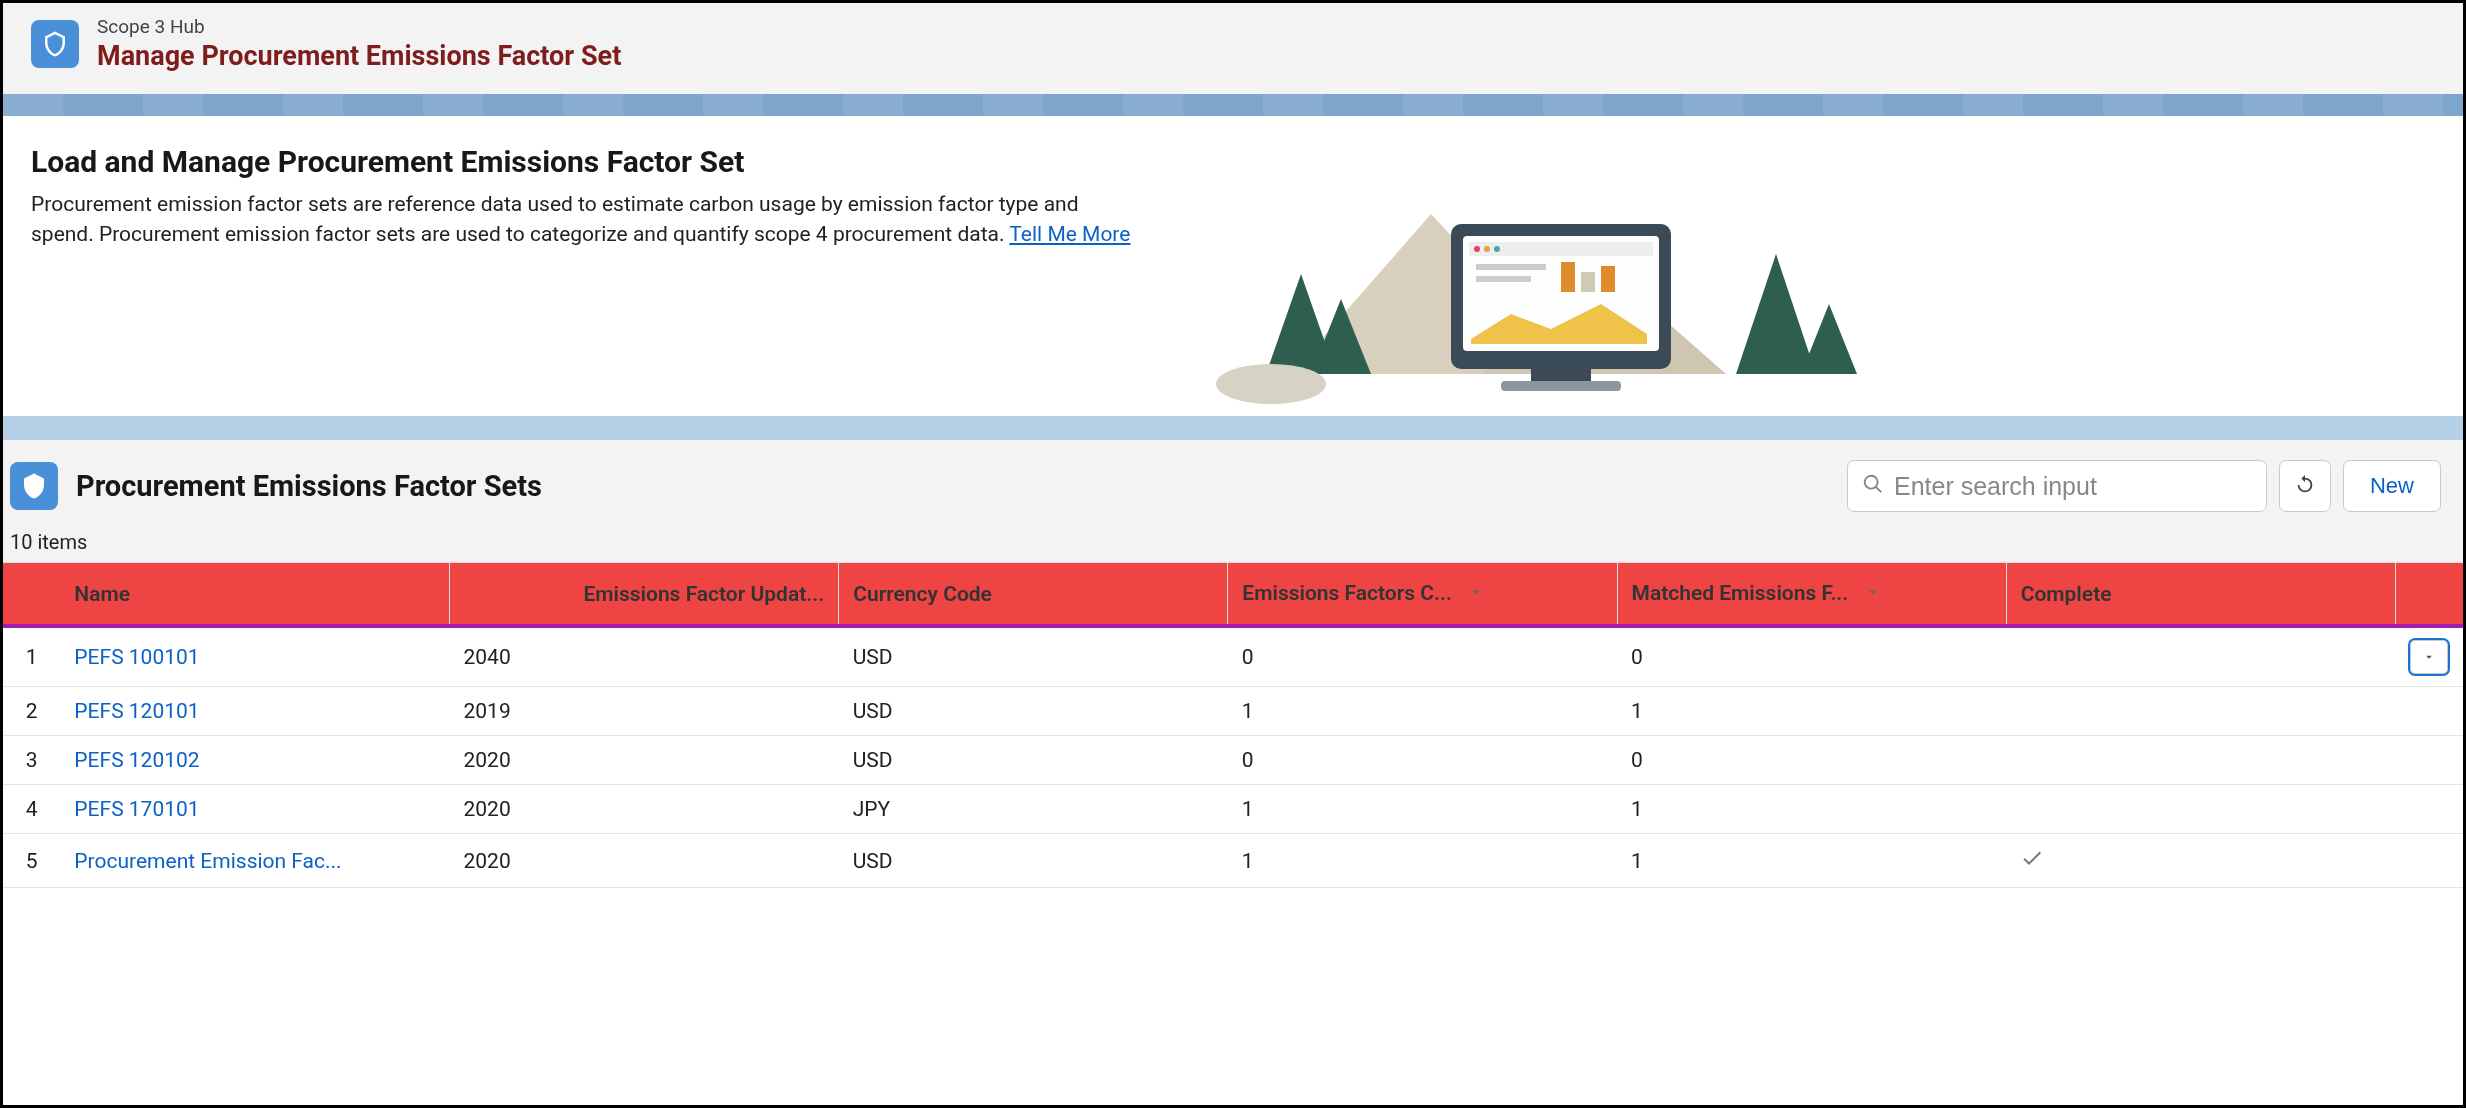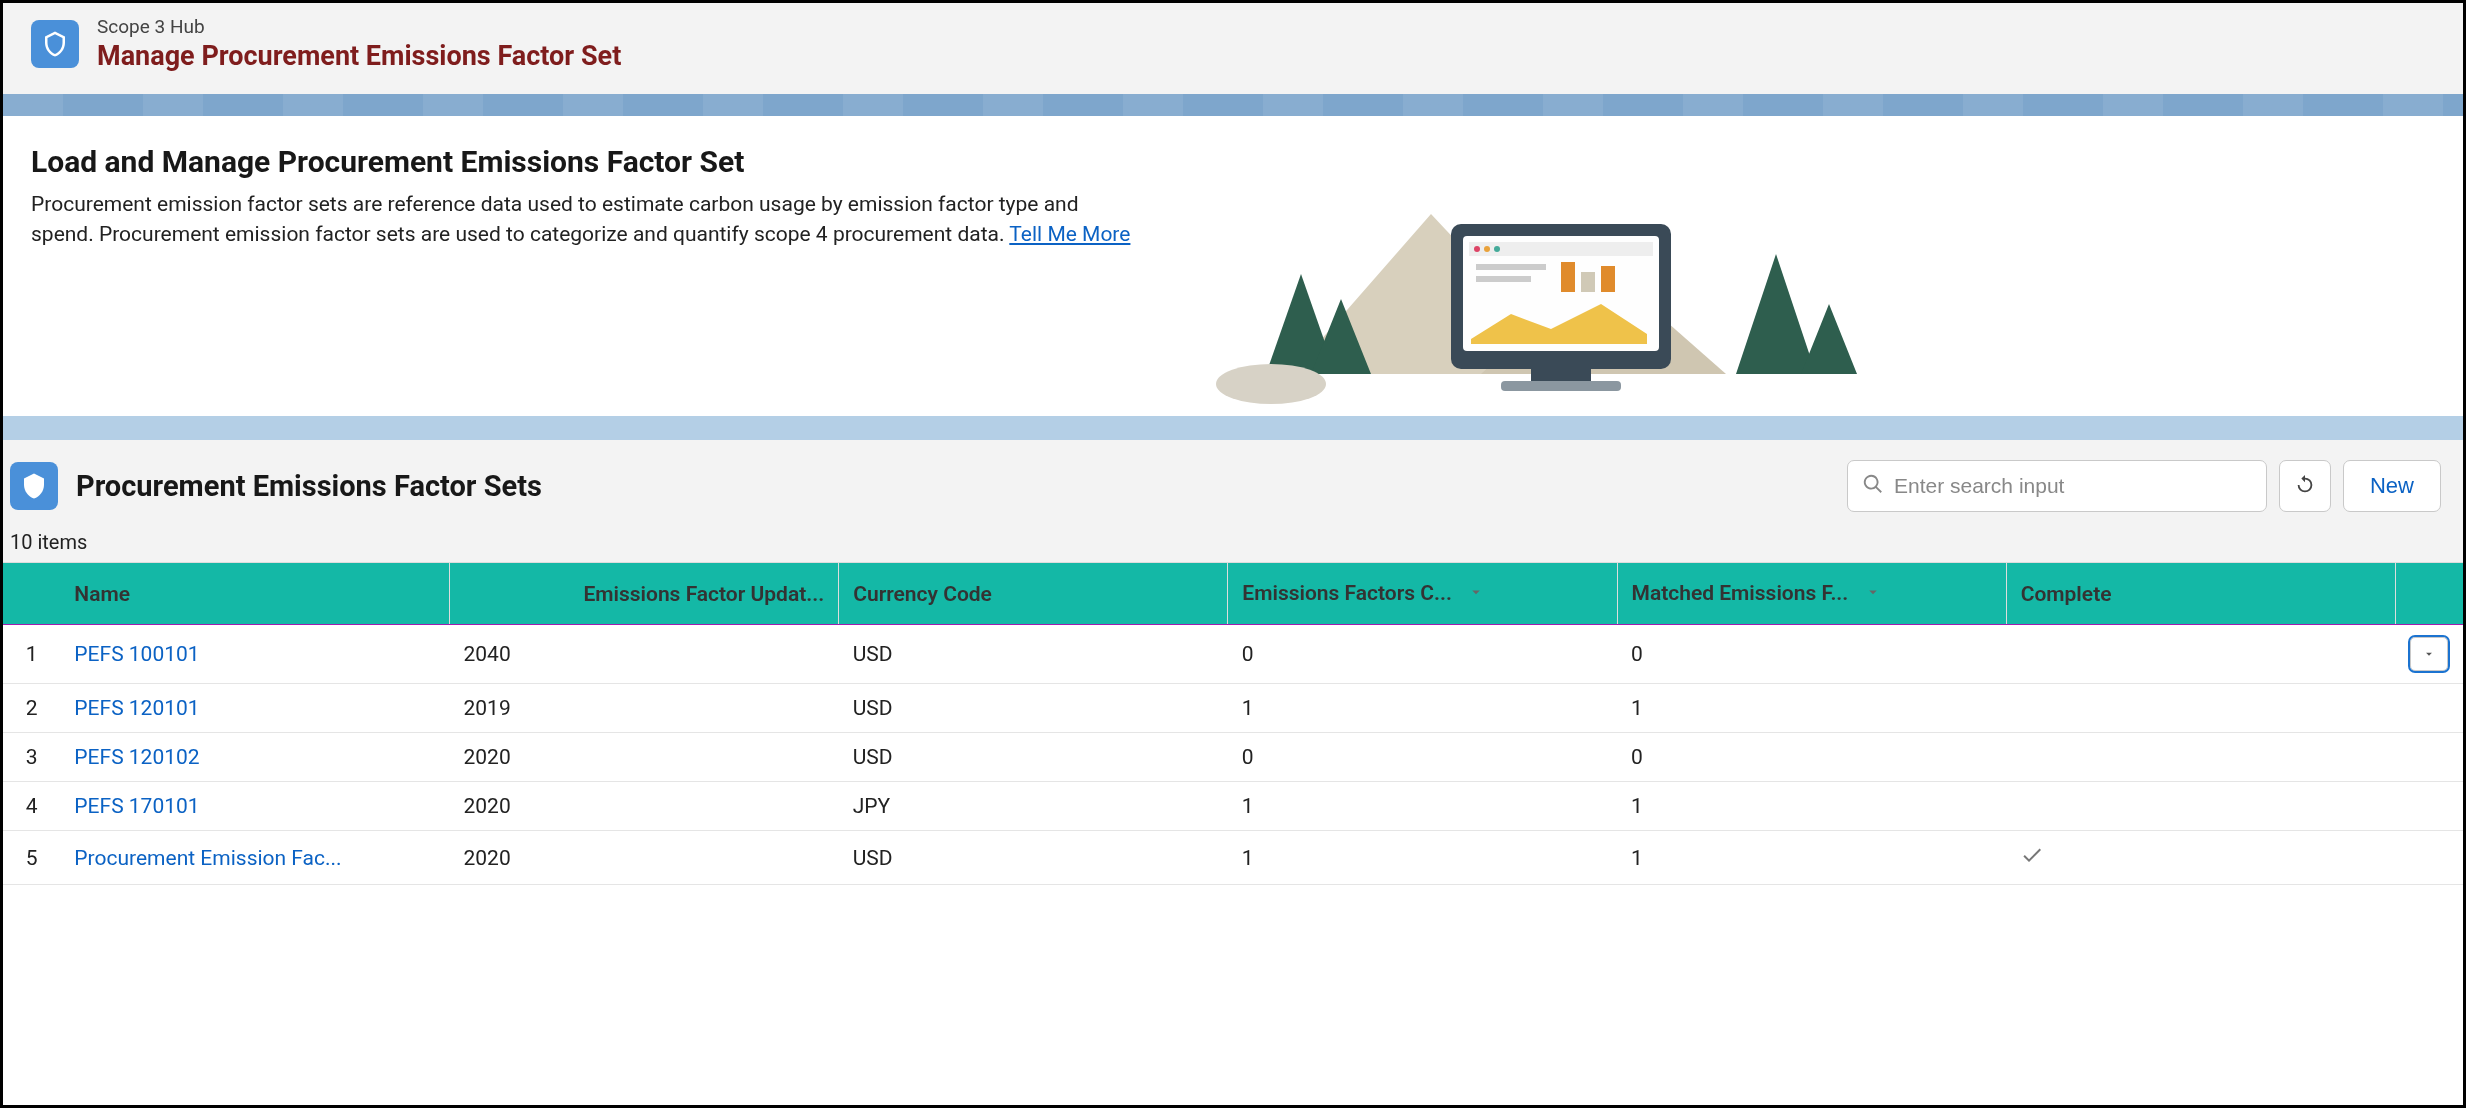--- a/index.html
+++ b/index.html
@@ -78,21 +78,21 @@
     border: 1px solid #c9c9c9;
     border-radius: 7px;
     height: 52px;
     width: 420px;
     padding: 0 14px;
     gap: 10px;
   }
   .search-wrap svg { width: 22px; height: 22px; fill: #888; }
   .search-wrap input {
     border: none; outline: none;
-    font-size: 21px; color: #333;
+    font-size: 25px; color: #333;
     width: 100%;
     background: transparent;
   }
   .search-wrap input::placeholder { color: #888; }
   .icon-btn {
     width: 52px; height: 52px;
     background: #fff;
     border: 1px solid #c9c9c9;
     border-radius: 7px;
     display: flex; align-items: center; justify-content: center;
@@ -106,27 +106,27 @@
     border: 1px solid #c9c9c9;
     border-radius: 7px;
     color: #0b62c4;
     font-size: 22px;
     cursor: pointer;
   }
   .item-count { font-size: 20px; color: #222; margin-top: 18px; }
   
   .data-table { width: 100%; border-collapse: collapse; font-size: 21px; }
   .data-table thead th {
-    background: #14b8a6;
+    background: #ef4444;
     text-align: left;
     font-weight: 600;
     color: #333;
     padding: 18px 14px;
     border-top: 1px solid #ddd;
-    border-bottom: 1px solid #a21caf;
+    border-bottom: 4px solid #a21caf;
     position: relative;
     white-space: nowrap;
     overflow: hidden;
     text-overflow: ellipsis;
   }
   .data-table thead th.col-sep { border-left: 1px solid #ddd; }
   .th-chevron {
     display: inline-block; margin-left: 10px; vertical-align: middle;
   }
   .th-chevron svg { width: 18px; height: 18px; fill: #666; }

